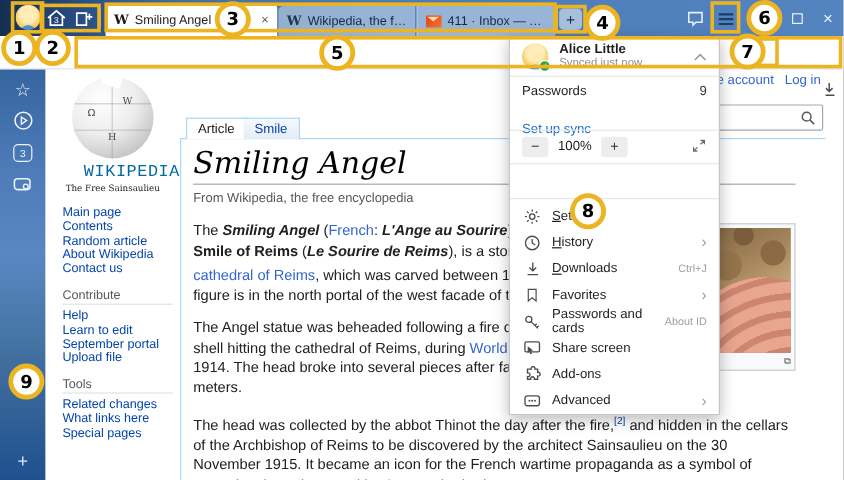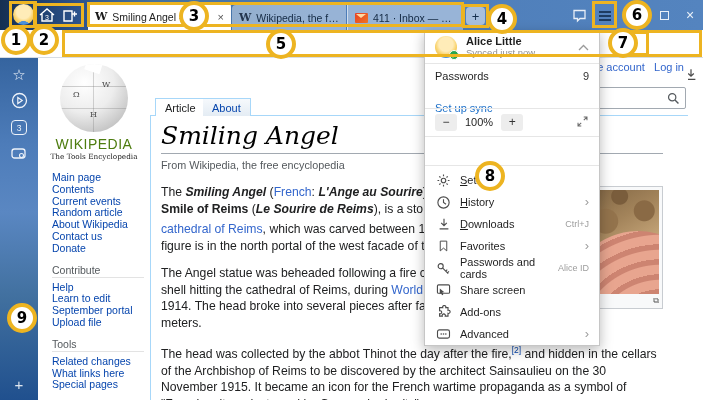--- a/index.html
+++ b/index.html
@@ -30,21 +30,21 @@
 #wikipage{position:absolute;left:38px;top:58px;width:650px;height:342px;background:#fff;overflow:hidden}
 .wlink{color:#0645ad;cursor:pointer}
 .wsb-link{font-size:10.5px;color:#0645ad;line-height:11.8px;cursor:pointer}
 .wsb-head{font-size:10.5px;color:#54595d;margin:9px 0 4px;border-bottom:1px solid #e3e3e3;padding-bottom:1px;width:92px}
 #wglobe{position:absolute;left:22px;top:6px;width:68px;height:68px;border-radius:50%;overflow:hidden;background:radial-gradient(circle at 36% 28%,#ffffff 0%,#ededed 45%,#cdcdcd 72%,#a9a9a9 100%)}
 #wglobe .gl-line1{position:absolute;left:0;top:22px;width:100%;height:1px;background:rgba(120,120,120,.35)}
 #wglobe .gl-line2{position:absolute;left:0;top:44px;width:100%;height:1px;background:rgba(120,120,120,.3)}
 #wglobe .gl-line3{position:absolute;left:33px;top:0;width:1px;height:100%;background:rgba(120,120,120,.3)}
 #wglobe .gl-notch{position:absolute;left:26px;top:-6px;width:16px;height:14px;background:#fff;transform:rotate(18deg)}
 .gl-ch{position:absolute;font-size:8px;color:#4a4a4a;font-family:"DejaVu Serif",serif}
-#wordmark{position:absolute;left:0;top:78px;width:112px;text-align:center;font-family:Liberation Sans, sans-serif;font-size:14px;letter-spacing:.5px;color:#4d7c0f}
+#wordmark{position:absolute;left:0;top:78px;width:112px;text-align:right;font-family:Liberation Mono, monospace;font-size:14px;letter-spacing:.5px;color:#0369a1}
 #wordmark-sub{position:absolute;left:0;top:94px;width:112px;text-align:center;font-family:"DejaVu Serif",serif;font-size:7.3px;color:#222}
 #wcontent{position:absolute;left:112px;top:58px;width:523px;height:284px;background:#fff;border-left:1px solid #a7d7f9;padding:5px 10px 0 10px;overflow:hidden}
 #wcontent h1{font-family:"DejaVu Serif",serif;font-style:italic;font-weight:normal;font-size:25px;color:#000;border-bottom:1px solid #a2a9b1;padding-bottom:3px}
 #tagline{font-size:10.8px;color:#54595d;margin:5px 0 13px}
 #wcontent p{font-size:12.2px;line-height:16.5px;color:#202122;margin-bottom:11px}
 .b{font-weight:bold}.bi{font-weight:bold;font-style:italic}
 .supl{vertical-align:super;font-size:8.5px;color:#0645ad}
 #thumb{float:right;margin:2px 0 6px 12px;border:1px solid #c8ccd1;background:#f8f9fa;padding:3px;width:90px}
 #thumb-img{width:82px;height:104px;position:relative;overflow:hidden;background:
  radial-gradient(circle at 18% 12%,#6e5436 0 7px,transparent 8px),
@@ -183,29 +183,27 @@
     <div id="wglobe">
       <div class="gl-line1"></div>
         <div class="gl-line2"></div>
         <div class="gl-line3"></div>
       <span class="gl-ch" style="left:13px;top:26px">Ω</span>
       <span class="gl-ch" style="left:42px;top:16px">W</span>
       <span class="gl-ch" style="left:30px;top:46px">Н</span>
       <div class="gl-notch"></div>
     </div>
     <div id="wordmark">WIKIPEDIA</div>
-    <div id="wordmark-sub">The Tools Encyclopedia</div>
+    <div id="wordmark-sub">The Free Sainsaulieu</div>
     <div class="abs" style="left:14px;top:114px;width:96px">
       <div class="wsb-link">Main page</div>
       <div class="wsb-link">Contents</div>
-      <div class="wsb-link">Current events</div>
       <div class="wsb-link">Random article</div>
       <div class="wsb-link">About Wikipedia</div>
       <div class="wsb-link">Contact us</div>
-      <div class="wsb-link">Donate</div>
       <div class="wsb-head">Contribute</div>
       <div class="wsb-link">Help</div>
       <div class="wsb-link">Learn to edit</div>
       <div class="wsb-link">September portal</div>
       <div class="wsb-link">Upload file</div>
       <div class="wsb-head">Tools</div>
       <div class="wsb-link">Related changes</div>
       <div class="wsb-link">What links here</div>
       <div class="wsb-link">Special pages</div>
     </div>
@@ -215,21 +213,21 @@
       <span class="wlink" style="color:#3366cc">Log in</span>
     </div>
     <div class="abs" style="left:554px;top:29px;width:94px;height:22px;border:1px solid #a2a9b1;border-radius:2px;background:#fff;display:flex;align-items:center;justify-content:flex-end;padding:0 5px">
       <svg width="13" height="13" viewBox="0 0 15 15">
           <circle cx="6" cy="6" r="4.2" fill="none" stroke="#54595d" stroke-width="1.4"></circle>
           <path d="M9.2 9.2 L13.2 13.2" stroke="#54595d" stroke-width="1.6"></path>
         </svg>
     </div>
 
     <div class="wtab" style="left:117px;top:40px;background:#fff;border:1px solid #a7d7f9;border-bottom:none;color:#202122;z-index:2">Article</div>
-    <div class="wtab" style="left:165px;top:40px;background:linear-gradient(#f6f9fc,#e4ecf4);border-top:1px solid #a7d7f9;border-right:1px solid #a7d7f9;color:#0645ad;z-index:2">About</div>
+    <div class="wtab" style="left:165px;top:40px;background:linear-gradient(#f6f9fc,#e4ecf4);border-top:1px solid #a7d7f9;border-right:1px solid #a7d7f9;color:#0645ad;z-index:2">Smile</div>
     <div class="abs" style="left:112px;top:57px;width:538px;height:1px;background:#a7d7f9;z-index:1"></div>
 
     <div id="wcontent">
       <h1>Smiling Angel</h1>
       <div id="tagline">From Wikipedia, the free encyclopedia</div>
       <div id="thumb">
         <div id="thumb-img"></div>
         <div id="thumb-mag">⧉</div>
       </div>
       <p><span>The </span><span class="bi">Smiling Angel</span><span> (</span><span class="wlink wl-blue" style="color: rgb(51, 102, 204);">French</span><span>: </span><span class="bi">L'Ange au Sourire</span><span>), also known as the </span><span class="b">Smile of Reims</span><span> (</span><span class="bi">Le Sourire de Reims</span><span>), is a stone sculpture of the </span><span class="wlink wl-blue" style="color: rgb(51, 102, 204);">cathedral of Reims</span><span>, which was carved between 1236 and 1245.</span><span class="supl">[1]</span><span> This figure is in the north portal of the west facade of the cathedral.</span></p>
@@ -313,21 +311,21 @@
       <span class="chevr">›</span>
     </div>
     <div class="mrow" style="top:226px;height:22px">
       <span class="micon">
         <svg width="15" height="15" viewBox="0 0 16 16">
             <circle cx="5" cy="5.5" r="2.7" fill="none" stroke="#4c4c4c" stroke-width="1.2"></circle>
             <path d="M7.2 7.7 L13 13.5 M10.4 10.9 L12 9.3 M12.2 12.7 L13.8 11.1" fill="none" stroke="#4c4c4c" stroke-width="1.2"></path>
           </svg>
       </span>
       <span>Passwords and cards</span>
-      <span class="mright">Alice ID</span>
+      <span class="mright">About ID</span>
     </div>
     <div class="mrow" style="top:248px;height:22px">
       <span class="micon">
         <svg width="15" height="14" viewBox="0 0 16 15">
             <rect x="1.5" y="2" width="13" height="9" rx="1.2" fill="none" stroke="#4c4c4c" stroke-width="1.2"></rect>
             <path d="M4 6 L9 9.8 L6.8 10 L7.8 12.6 L6.4 13.1 L5.4 10.6 L4 12 z" fill="#4c4c4c" stroke="none"></path>
           </svg>
       </span>
       <span>Share screen</span>
     </div>

